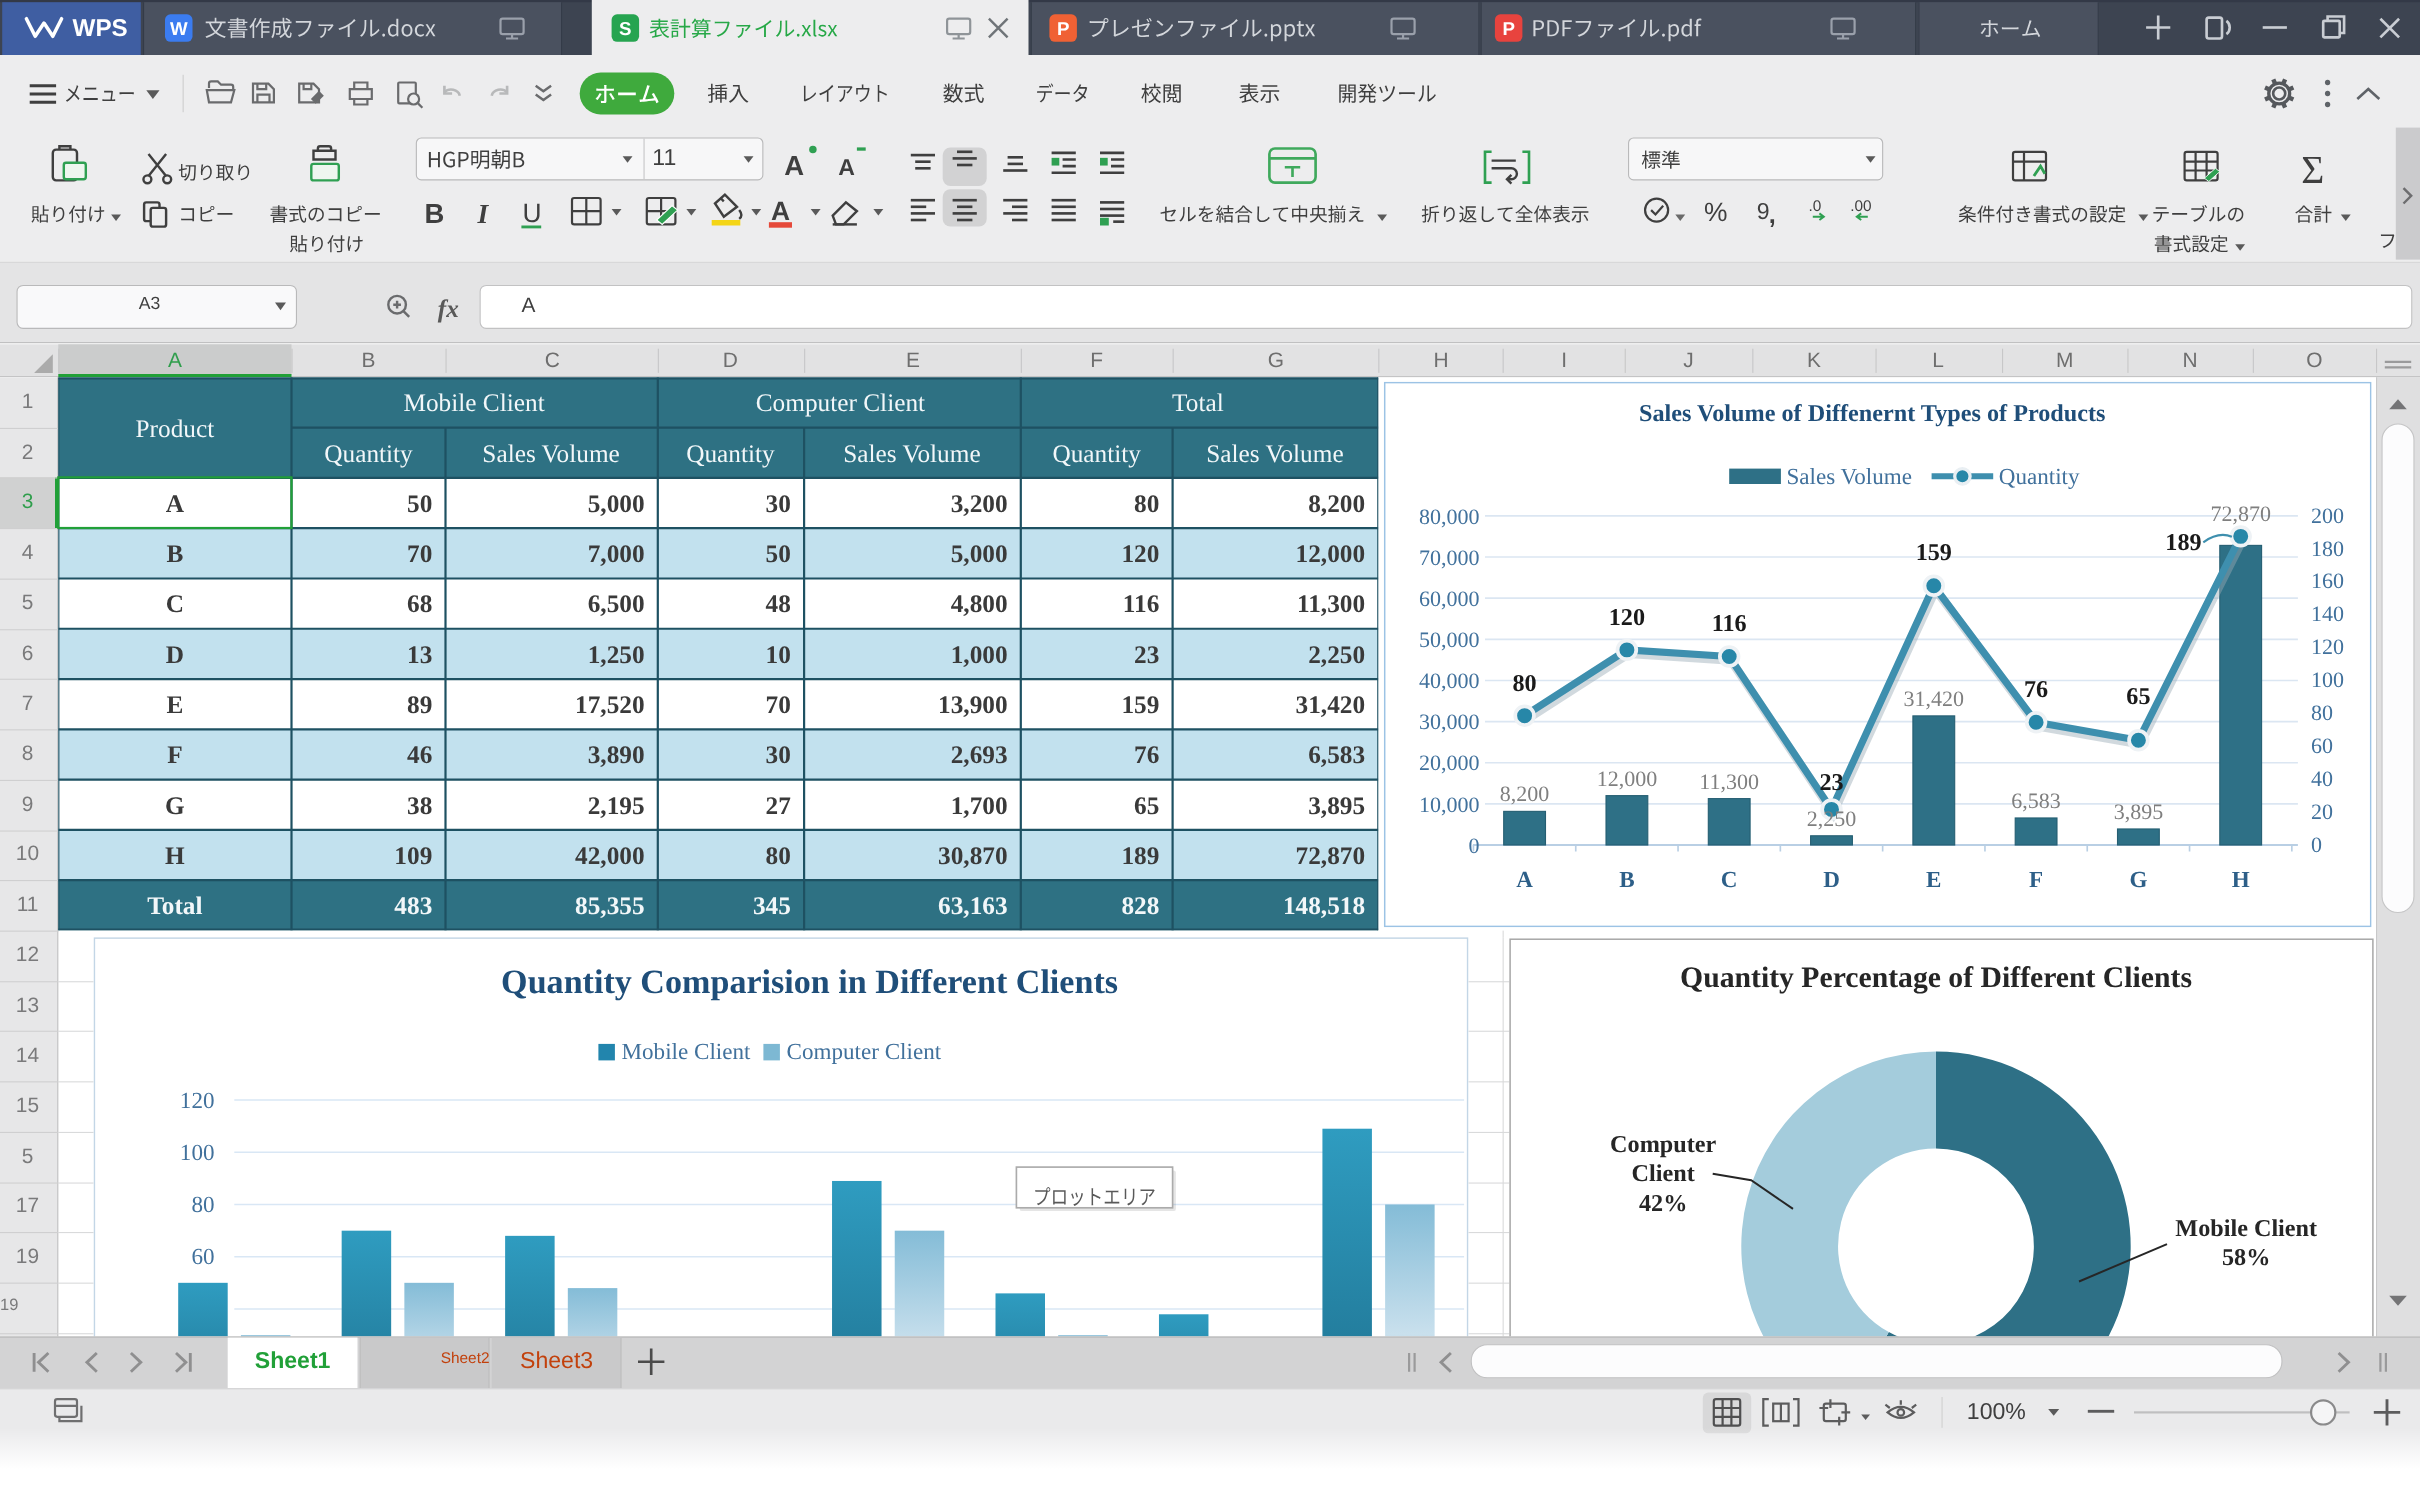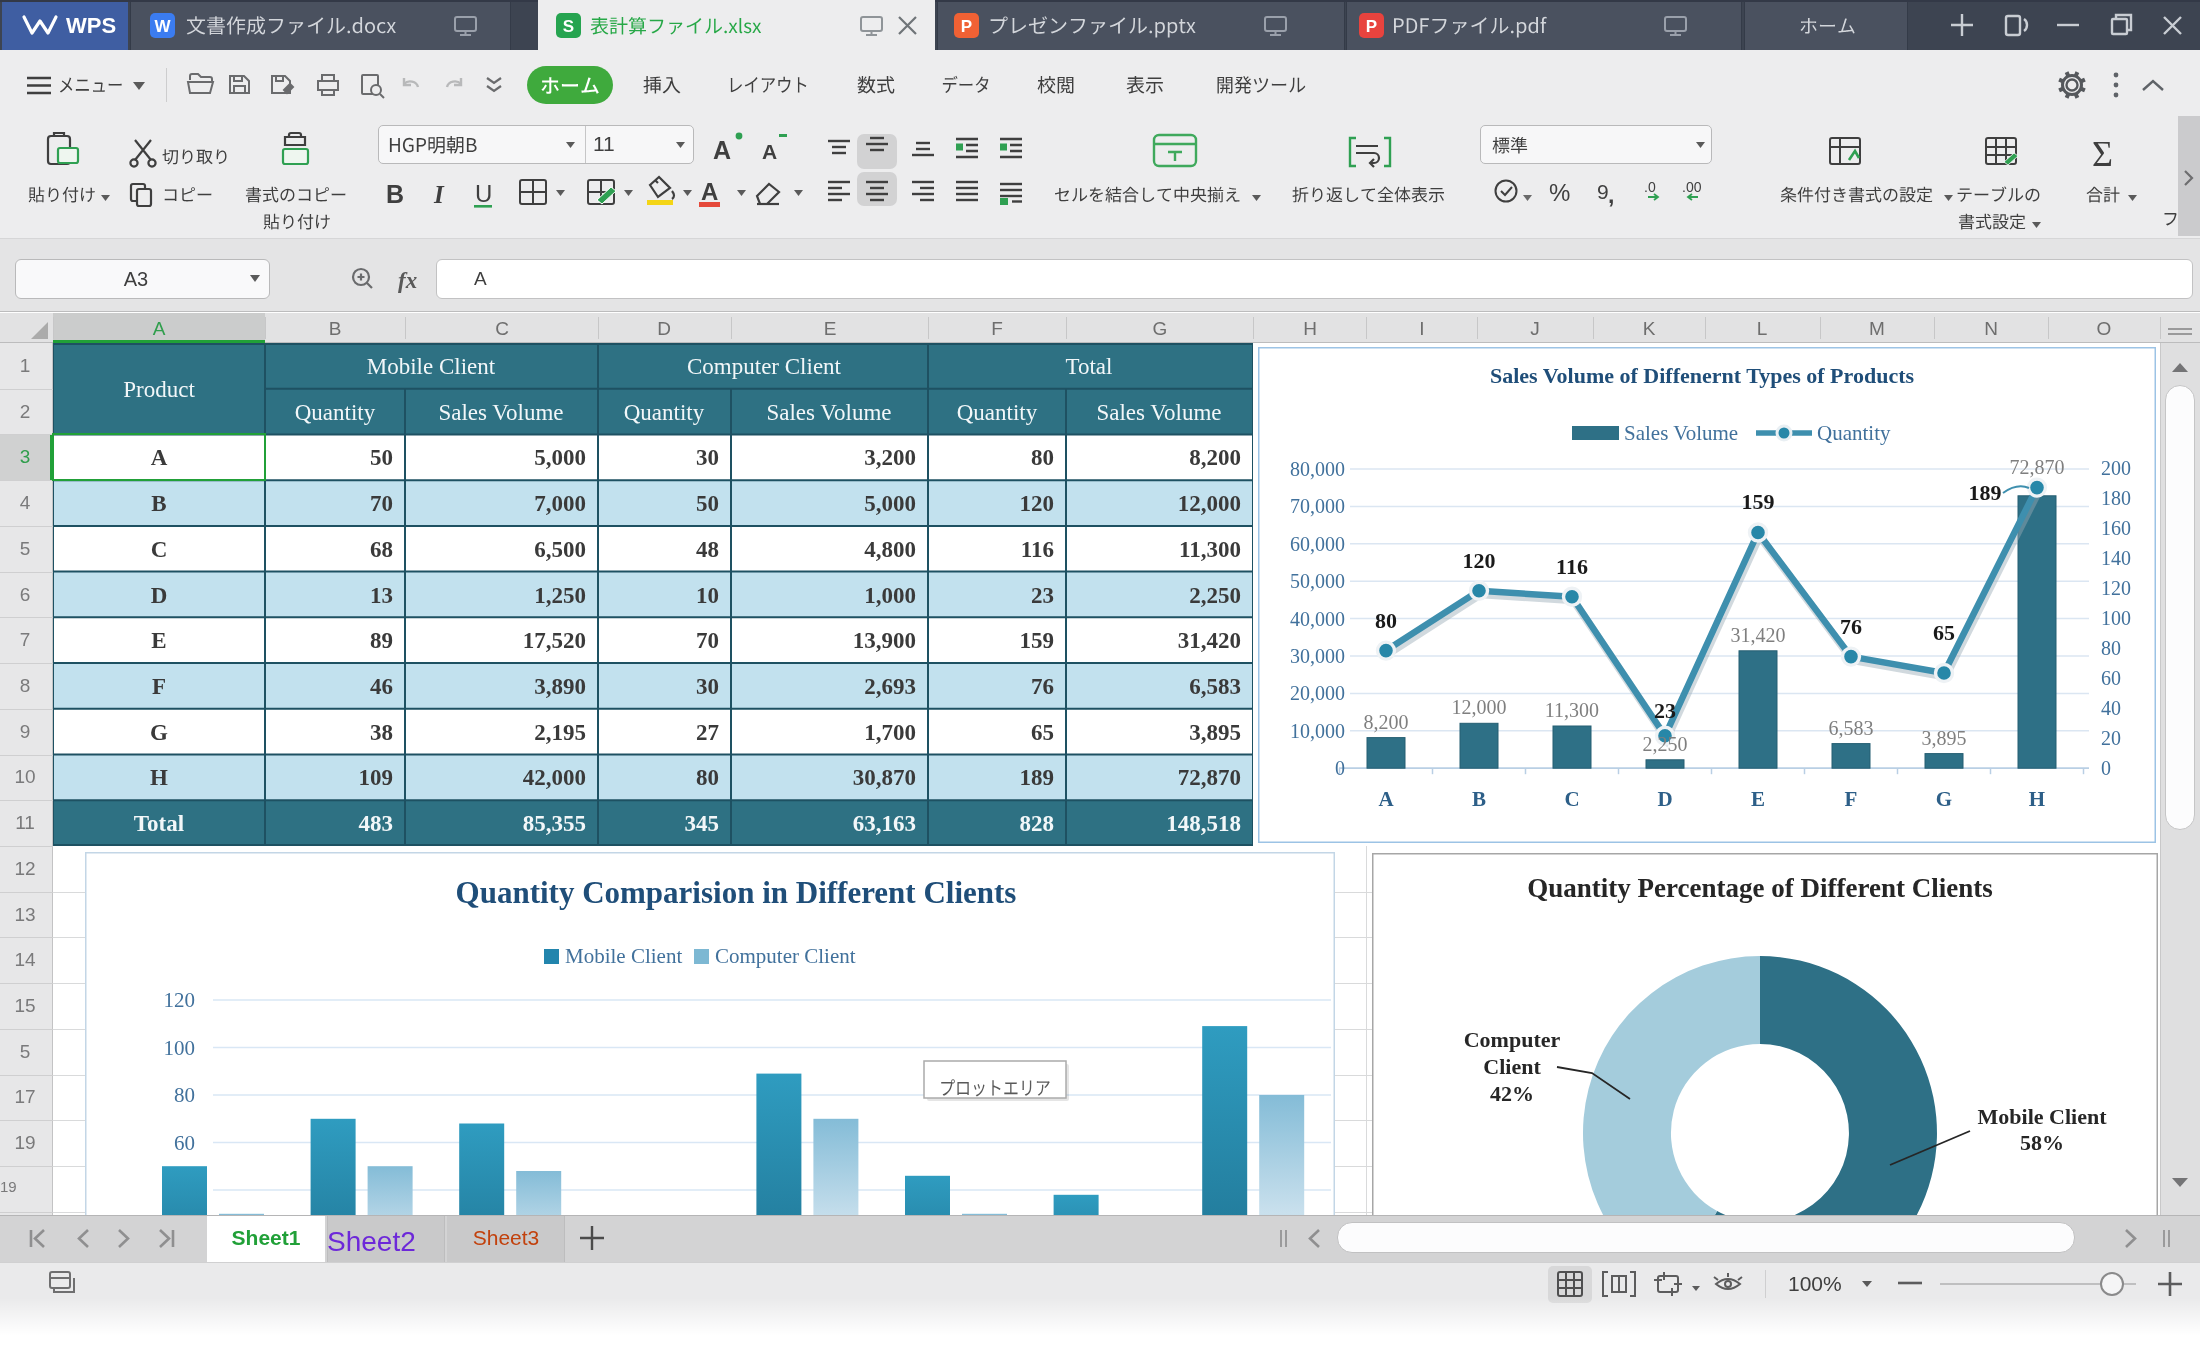--- a/index.html
+++ b/index.html
@@ -19,21 +19,21 @@
 <div class="abs" style="left:378px;top:125px;width:316px;height:39px;background:#f7f7f8;border:1px solid #b9b9ba;border-radius:5px"></div>
 <div class="abs" style="left:585px;top:126px;width:1px;height:37px;background:#c6c6c7"></div>
 <div class="abs" style="left:1480px;top:125px;width:232px;height:39px;background:#f7f7f8;border:1px solid #b9b9ba;border-radius:5px"></div>
 <div class="abs" style="left:857px;top:134px;width:40px;height:35px;background:#d2d2d3;border-radius:7px"></div>
 <div class="abs" style="left:857px;top:172px;width:40px;height:34px;background:#d2d2d3;border-radius:7px"></div>
 <div class="abs" style="left:593px;top:132px;font-size:21px;color:#3f3f3f">11</div>
 <div class="abs" style="left:2178px;top:116px;width:22px;height:120px;background:#cbcbcd"></div>
 <div class="abs" style="left:0;top:238px;width:2200px;height:74px;background:#e4e4e5;border-top:1px solid #d6d6d7;border-bottom:1px solid #bcbcbd"></div>
 <div class="abs" style="left:15px;top:259px;width:255px;height:40px;background:#f9f9fa;border:1px solid #b9b9ba;border-radius:6px"></div>
 <div class="abs" style="left:436px;top:259px;width:1757px;height:40px;background:#ffffff;border:1px solid #c2c2c3;border-radius:6px"></div>
-<div class="abs" style="left:16px;top:268px;width:240px;height:24px;font-size:20px;color:#3f3f3f;text-align:center">A3</div>
+<div class="abs" style="left:16px;top:268px;width:240px;height:24px;font-size:16px;color:#3f3f3f;text-align:center">A3</div>
 <div class="abs" style="left:474px;top:268px;font-size:19px;color:#3f3f3f">A</div>
 <div class="abs" style="left:0;top:313px;width:2200px;height:30px;background:#e2e2e3;border-bottom:1px solid #bcbcbd"></div>
 <div class="abs" style="left:53px;top:313px;width:212px;height:28px;background:#cbcccc"></div>
 <div class="abs" style="left:53px;top:340px;width:212px;height:3px;background:#21a038"></div>
 <div class="abs" style="left:129px;top:318px;width:60px;font-size:19px;color:#2f9e4c;text-align:center">A</div>
 <div class="abs" style="left:305px;top:318px;width:60px;font-size:19px;color:#6e6e6e;text-align:center">B</div>
 <div class="abs" style="left:472px;top:318px;width:60px;font-size:19px;color:#6e6e6e;text-align:center">C</div>
 <div class="abs" style="left:634px;top:318px;width:60px;font-size:19px;color:#6e6e6e;text-align:center">D</div>
 <div class="abs" style="left:800px;top:318px;width:60px;font-size:19px;color:#6e6e6e;text-align:center">E</div>
 <div class="abs" style="left:967px;top:318px;width:60px;font-size:19px;color:#6e6e6e;text-align:center">F</div>
@@ -408,21 +408,21 @@
     <path d="M185 214 L220 220 L258 246" stroke="#262626" stroke-width="1.8" fill="none"></path>
     <path d="M598 278 L518 312" stroke="#262626" stroke-width="1.8" fill="none"></path>
   </svg>
 <div class="abs" style="left:2160px;top:343px;width:40px;height:872px;background:#dfdfe0;border-left:1px solid #c8c8c9"></div>
 <div class="abs" style="left:2165px;top:385px;width:30px;height:445px;background:#fcfcfd;border:1px solid #c5c5c6;border-radius:15px"></div>
 <div class="abs" style="left:0;top:1215px;width:2200px;height:47px;background:#d3d3d4;border-top:1px solid #b5b5b6"></div>
 <div class="abs" style="left:207px;top:1216px;width:118px;height:46px;background:#ffffff"></div>
 <div class="abs" style="left:327px;top:1216px;width:118px;height:46px;background:#c9c9ca;border-left:1px solid #bdbdbe;border-right:1px solid #bdbdbe"></div>
 <div class="abs" style="left:447px;top:1216px;width:118px;height:46px;background:#c9c9ca;border-right:1px solid #bdbdbe"></div>
 <div class="abs" style="left:207px;top:1226px;width:118px;height:26px;font-size:21px;font-weight:bold;color:#21a038;text-align:center">Sheet1</div>
-<div class="abs" style="left:327px;top:1226px;width:118px;height:26px;font-size:28px;color:#6d28d9;text-align:left">Sheet2</div>
+<div class="abs" style="left:327px;top:1226px;width:118px;height:26px;font-size:14px;color:#c2410c;text-align:right">Sheet2</div>
 <div class="abs" style="left:447px;top:1226px;width:118px;height:26px;font-size:21px;color:#c2410c;text-align:center">Sheet3</div>
 <div class="abs" style="left:1337px;top:1222px;width:738px;height:31px;background:#fcfcfd;border:1px solid #c1c1c2;border-radius:15px"></div>
 <div class="abs" style="left:0;top:1262px;width:2200px;height:98px;background:#eaeaeb;border-top:1px solid #d0d0d1"></div>
 <div class="abs" style="left:1548px;top:1266px;width:44px;height:37px;background:#d8d8d9;border-radius:5px"></div>
 <div class="abs" style="left:1765px;top:1270px;width:1px;height:28px;background:#cfcfd0"></div>
 <div class="abs" style="left:1788px;top:1272px;font-size:21px;color:#3f3f3f">100%</div>
 <div class="abs" style="left:1940px;top:1283px;width:196px;height:2px;background:#bfbfc0"></div>
 <div class="abs" style="left:0;top:1298px;width:2200px;height:62px;background:linear-gradient(to bottom,rgba(255,255,255,0),#ffffff 60%,#ffffff)"></div>
 <svg class="abs" style="left:0;top:0;pointer-events:none" width="2200" height="1360" viewBox="0 0 2200 1360">
 <g stroke="#fff" stroke-width="3.2" fill="none" stroke-linecap="round" stroke-linejoin="round">

